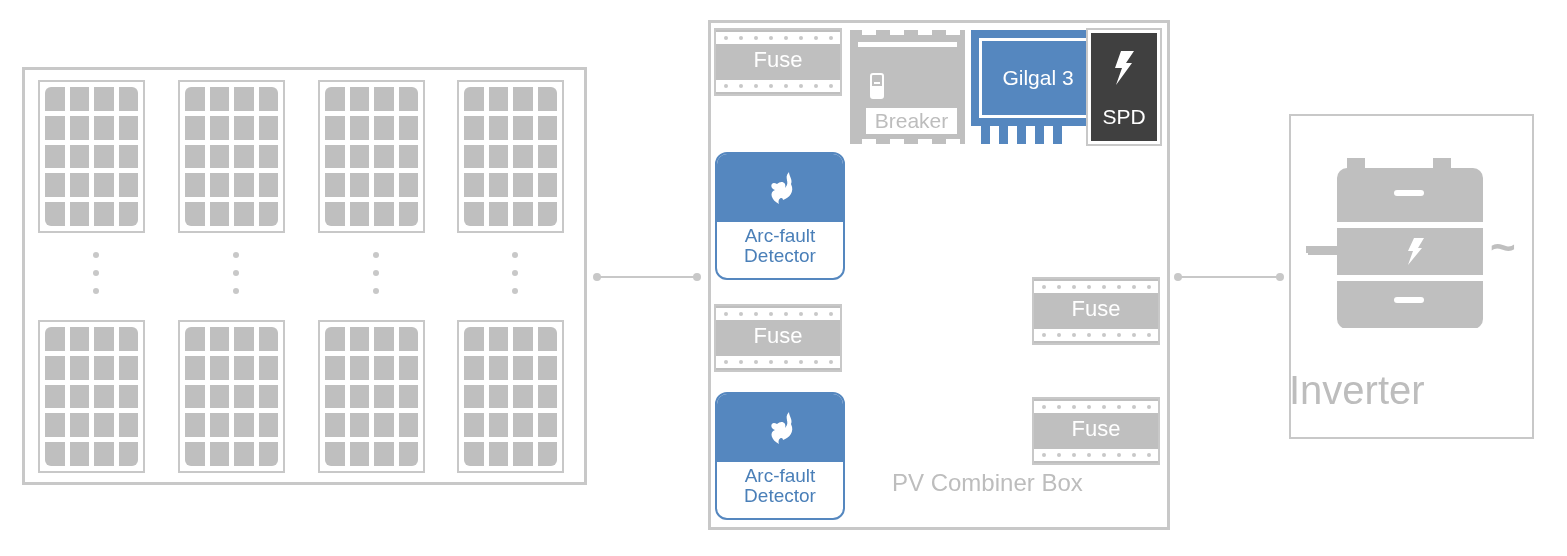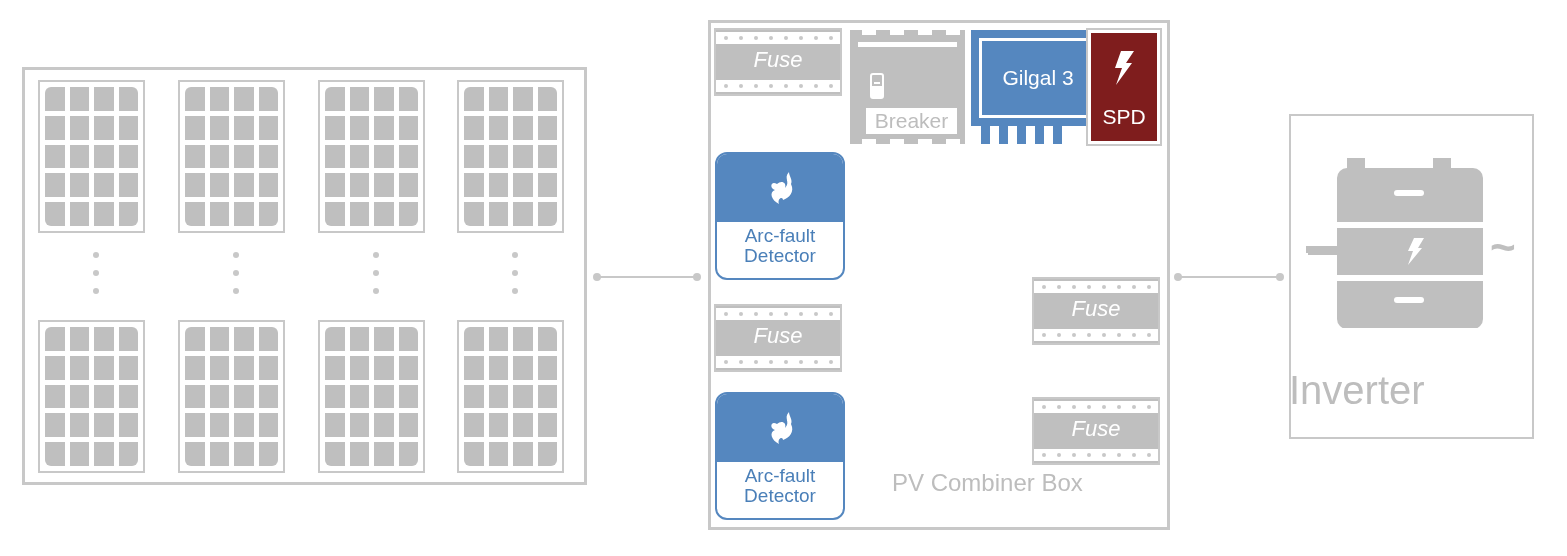--- a/index.html
+++ b/index.html
@@ -19,41 +19,41 @@
 
   
   .conn { position:absolute; height:2px; background:#c8c8c8; }
   .conn::before, .conn::after { content:""; position:absolute; top:-3px; width:8px; height:8px; border-radius:50%; background:#c8c8c8; }
   .conn::before { left:-4px; } .conn::after { right:-4px; }
 
   
   .combiner { left:708px; top:20px; width:462px; height:510px; border:3px solid #c8c8c8; box-sizing:border-box; }
   .combiner-label { position:absolute; left:892px; top:469px; font-size:24px; color:#bdbdbd; }
 
-  .fuse { position:absolute; width:128px; height:68px; background:#bfbfbf; border:2px solid #c8c8c8; box-sizing:border-box;font-style:italic; }
+  .fuse { position:absolute; width:128px; height:68px; background:#bfbfbf; border:2px solid #c8c8c8; box-sizing:border-box; }
   .fuse .strip { position:absolute; left:0; right:0; height:12px; background:#fff; display:flex; justify-content:space-around; align-items:center; padding:0 2px; }
   .fuse .strip.top { top:2px; } .fuse .strip.bot { bottom:2px; }
   .fuse .strip i { width:4px; height:4px; border-radius:50%; background:#c8c8c8; display:block; }
   .fuse .lbl { position:absolute; left:0; right:0; top:17px; text-align:center; color:#fff; font-size:22px; }
 
   .breaker { left:850px; top:30px; width:115px; height:114px; background:#bfbfbf; }
   .breaker .notch { position:absolute; width:14px; height:5px; background:#fff; }
   .breaker .bar { position:absolute; left:8px; right:8px; top:12px; height:5px; background:#fff; }
   .breaker .switch { position:absolute; left:20px; top:43px; width:14px; height:26px; border:2px solid #fff; border-radius:3px; box-sizing:border-box; }
   .breaker .switch::after { content:""; position:absolute; left:0; right:0; bottom:0; height:11px; background:#fff; }
   .breaker .switch::before { content:""; position:absolute; left:2px; right:2px; top:7px; height:2px; background:#fff; }
   .breaker .lbl { position:absolute; left:16px; right:8px; top:78px; height:26px; background:#fff; color:#bdbdbd; font-size:21px; text-align:center; line-height:26px; }
 
   .gilgal { left:971px; top:30px; width:111px; height:116px; }
   .gilgal .body { position:absolute; left:0; top:0; width:134px; height:96px; background:#5587bf; }
   .gilgal .inner { position:absolute; left:8px; top:8px; right:8px; bottom:8px; border:3px solid #fff; box-sizing:border-box;
                     color:#fff; font-size:21px; display:flex; align-items:center; justify-content:center; }
   .gilgal .pin { position:absolute; top:96px; width:9px; height:18px; background:#5587bf; }
 
-  .spd { left:1088px; top:30px; width:72px; height:114px; background:#7f1d1d; border:3px solid #fff; outline:2px solid #c8c8c8; box-sizing:border-box; }
+  .spd { left:1088px; top:30px; width:72px; height:114px; background:#404040; border:3px solid #fff; outline:2px solid #c8c8c8; box-sizing:border-box; }
   .spd .lbl { position:absolute; left:0; right:0; top:72px; text-align:center; color:#fff; font-size:21px; }
 
   .afd { position:absolute; width:130px; height:128px; border:2px solid #5587bf; border-radius:12px; box-sizing:border-box; overflow:hidden; background:#fff; }
   .afd .top { position:absolute; left:0; right:0; top:0; height:68px; background:#5587bf; }
   .afd .lbl { position:absolute; left:0; right:0; top:72px; text-align:center; color:#4a7fb8; font-size:19px; line-height:20px; }
 
   
   .inverter { left:1289px; top:114px; width:245px; height:325px; border:2px solid #c8c8c8; box-sizing:border-box; }
   .inverter-label { position:absolute; left:1289px; top:368px; width:245px; text-align:left; font-size:40px; color:#bdbdbd; }
 </style>

